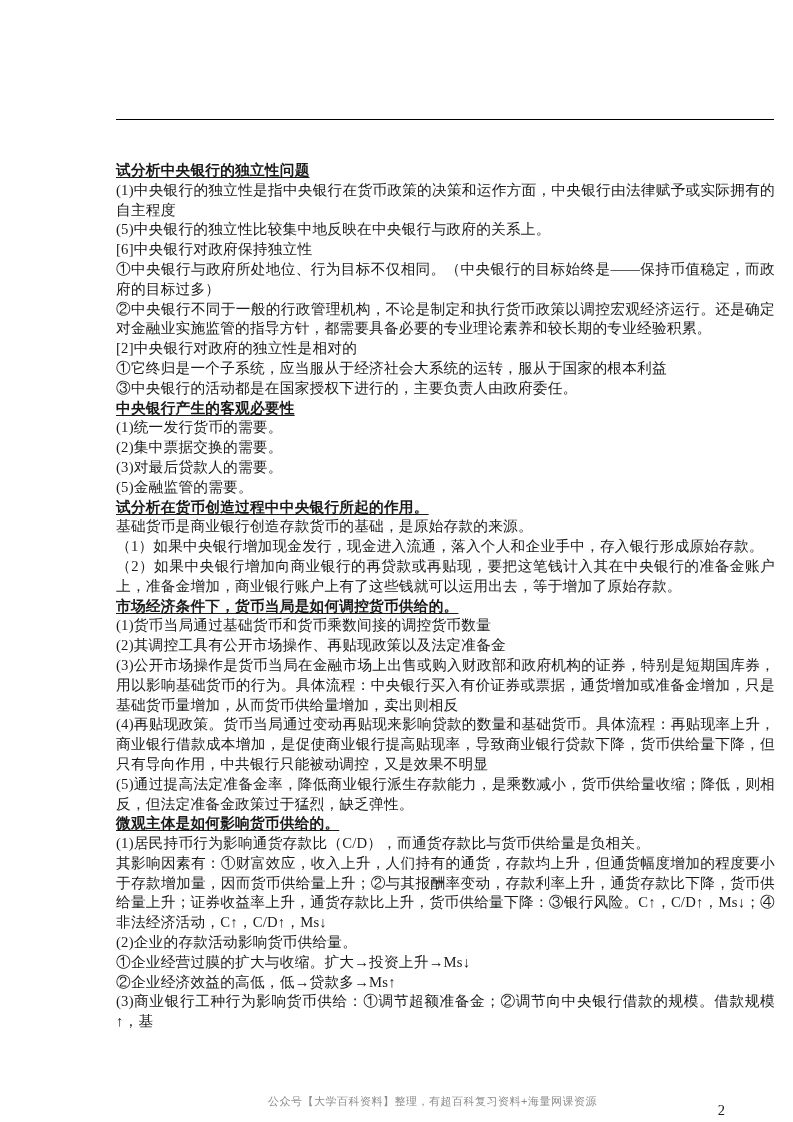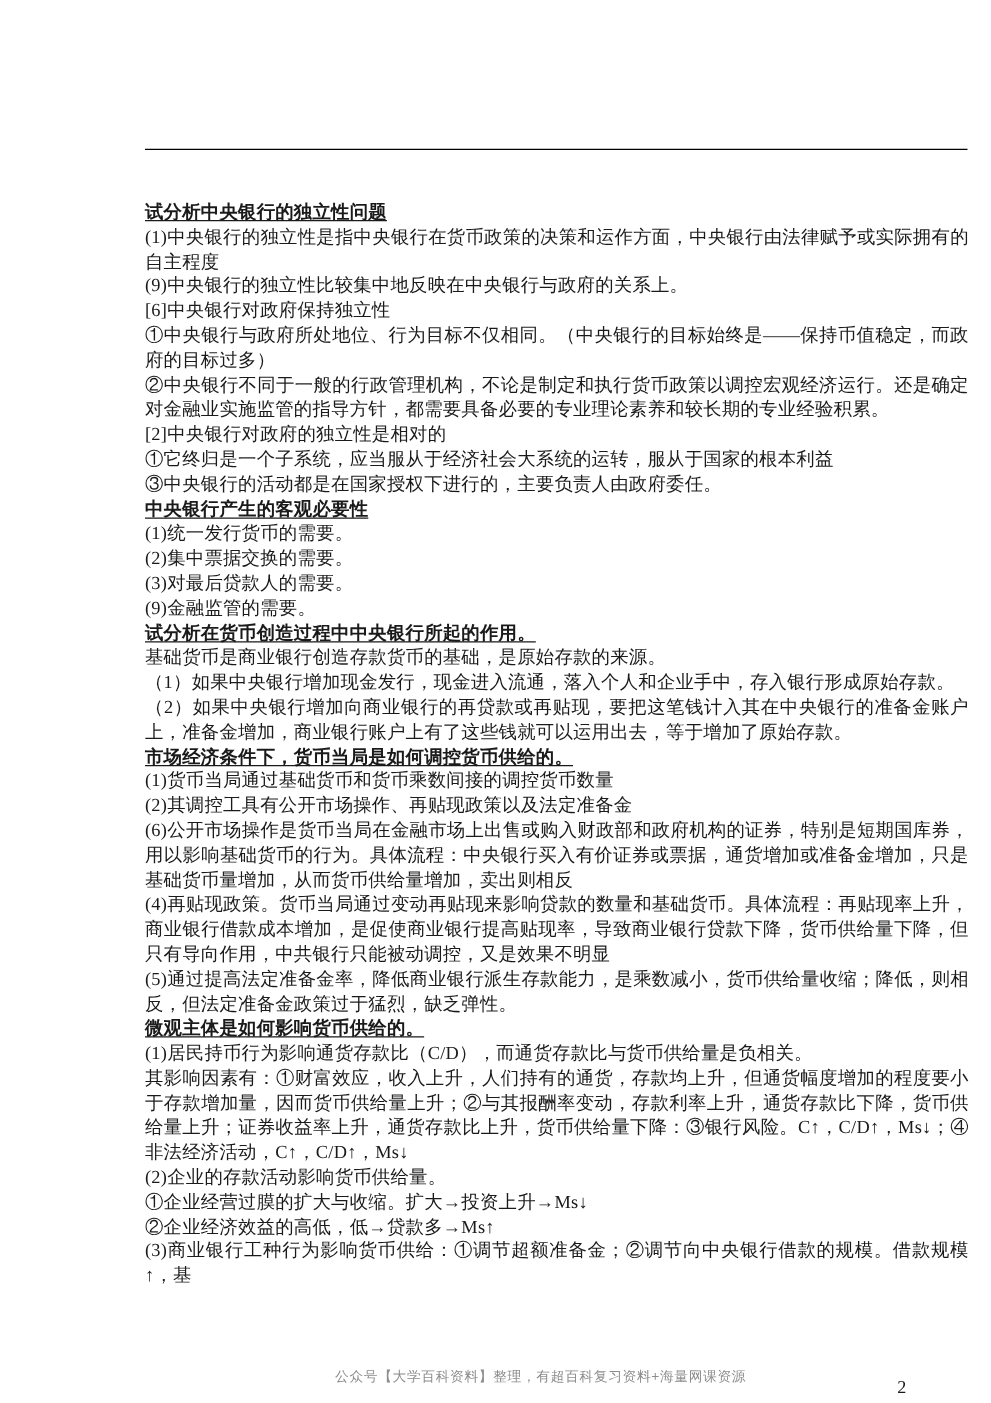--- a/index.html
+++ b/index.html
@@ -55,40 +55,40 @@
   }
 </style>
 </head>
 <body>
 
 <div class="page">
   <div class="header-rule"></div>
   <div class="content">
       <p class="block heading">试分析中央银行的独立性问题</p>
       <p class="block para">(1)中央银行的独立性是指中央银行在货币政策的决策和运作方面，中央银行由法律赋予或实际拥有的自主程度</p>
-      <p class="block para">(9)中央银行的独立性比较集中地反映在中央银行与政府的关系上。</p>
+      <p class="block para">(5)中央银行的独立性比较集中地反映在中央银行与政府的关系上。</p>
       <p class="block para">[6]中央银行对政府保持独立性</p>
       <p class="block para">①中央银行与政府所处地位、行为目标不仅相同。（中央银行的目标始终是——保持币值稳定，而政府的目标过多）</p>
       <p class="block para">②中央银行不同于一般的行政管理机构，不论是制定和执行货币政策以调控宏观经济运行。还是确定对金融业实施监管的指导方针，都需要具备必要的专业理论素养和较长期的专业经验积累。</p>
       <p class="block para">[2]中央银行对政府的独立性是相对的</p>
       <p class="block para">①它终归是一个子系统，应当服从于经济社会大系统的运转，服从于国家的根本利益</p>
       <p class="block para">③中央银行的活动都是在国家授权下进行的，主要负责人由政府委任。</p>
       <p class="block heading">中央银行产生的客观必要性</p>
       <p class="block para">(1)统一发行货币的需要。</p>
       <p class="block para">(2)集中票据交换的需要。</p>
       <p class="block para">(3)对最后贷款人的需要。</p>
-      <p class="block para">(9)金融监管的需要。</p>
+      <p class="block para">(5)金融监管的需要。</p>
       <p class="block heading">试分析在货币创造过程中中央银行所起的作用。</p>
       <p class="block para">基础货币是商业银行创造存款货币的基础，是原始存款的来源。</p>
       <p class="block para">（1）如果中央银行增加现金发行，现金进入流通，落入个人和企业手中，存入银行形成原始存款。</p>
       <p class="block para">（2）如果中央银行增加向商业银行的再贷款或再贴现，要把这笔钱计入其在中央银行的准备金账户上，准备金增加，商业银行账户上有了这些钱就可以运用出去，等于增加了原始存款。</p>
       <p class="block heading">市场经济条件下，货币当局是如何调控货币供给的。</p>
       <p class="block para">(1)货币当局通过基础货币和货币乘数间接的调控货币数量</p>
       <p class="block para">(2)其调控工具有公开市场操作、再贴现政策以及法定准备金</p>
-      <p class="block para">(6)公开市场操作是货币当局在金融市场上出售或购入财政部和政府机构的证券，特别是短期国库券，用以影响基础货币的行为。具体流程：中央银行买入有价证券或票据，通货增加或准备金增加，只是基础货币量增加，从而货币供给量增加，卖出则相反</p>
+      <p class="block para">(3)公开市场操作是货币当局在金融市场上出售或购入财政部和政府机构的证券，特别是短期国库券，用以影响基础货币的行为。具体流程：中央银行买入有价证券或票据，通货增加或准备金增加，只是基础货币量增加，从而货币供给量增加，卖出则相反</p>
       <p class="block para">(4)再贴现政策。货币当局通过变动再贴现来影响贷款的数量和基础货币。具体流程：再贴现率上升，商业银行借款成本增加，是促使商业银行提高贴现率，导致商业银行贷款下降，货币供给量下降，但只有导向作用，中共银行只能被动调控，又是效果不明显</p>
       <p class="block para">(5)通过提高法定准备金率，降低商业银行派生存款能力，是乘数减小，货币供给量收缩；降低，则相反，但法定准备金政策过于猛烈，缺乏弹性。</p>
       <p class="block heading">微观主体是如何影响货币供给的。</p>
       <p class="block para">(1)居民持币行为影响通货存款比（C/D），而通货存款比与货币供给量是负相关。</p>
       <p class="block para">其影响因素有：①财富效应，收入上升，人们持有的通货，存款均上升，但通货幅度增加的程度要小于存款增加量，因而货币供给量上升；②与其报酬率变动，存款利率上升，通货存款比下降，货币供给量上升；证券收益率上升，通货存款比上升，货币供给量下降：③银行风险。C↑，C/D↑，Ms↓；④非法经济活动，C↑，C/D↑，Ms↓</p>
       <p class="block para">(2)企业的存款活动影响货币供给量。</p>
       <p class="block para">①企业经营过膜的扩大与收缩。扩大→投资上升→Ms↓</p>
       <p class="block para">②企业经济效益的高低，低→贷款多→Ms↑</p>
       <p class="block para">(3)商业银行工种行为影响货币供给：①调节超额准备金；②调节向中央银行借款的规模。借款规模↑，基</p>
     </div>

